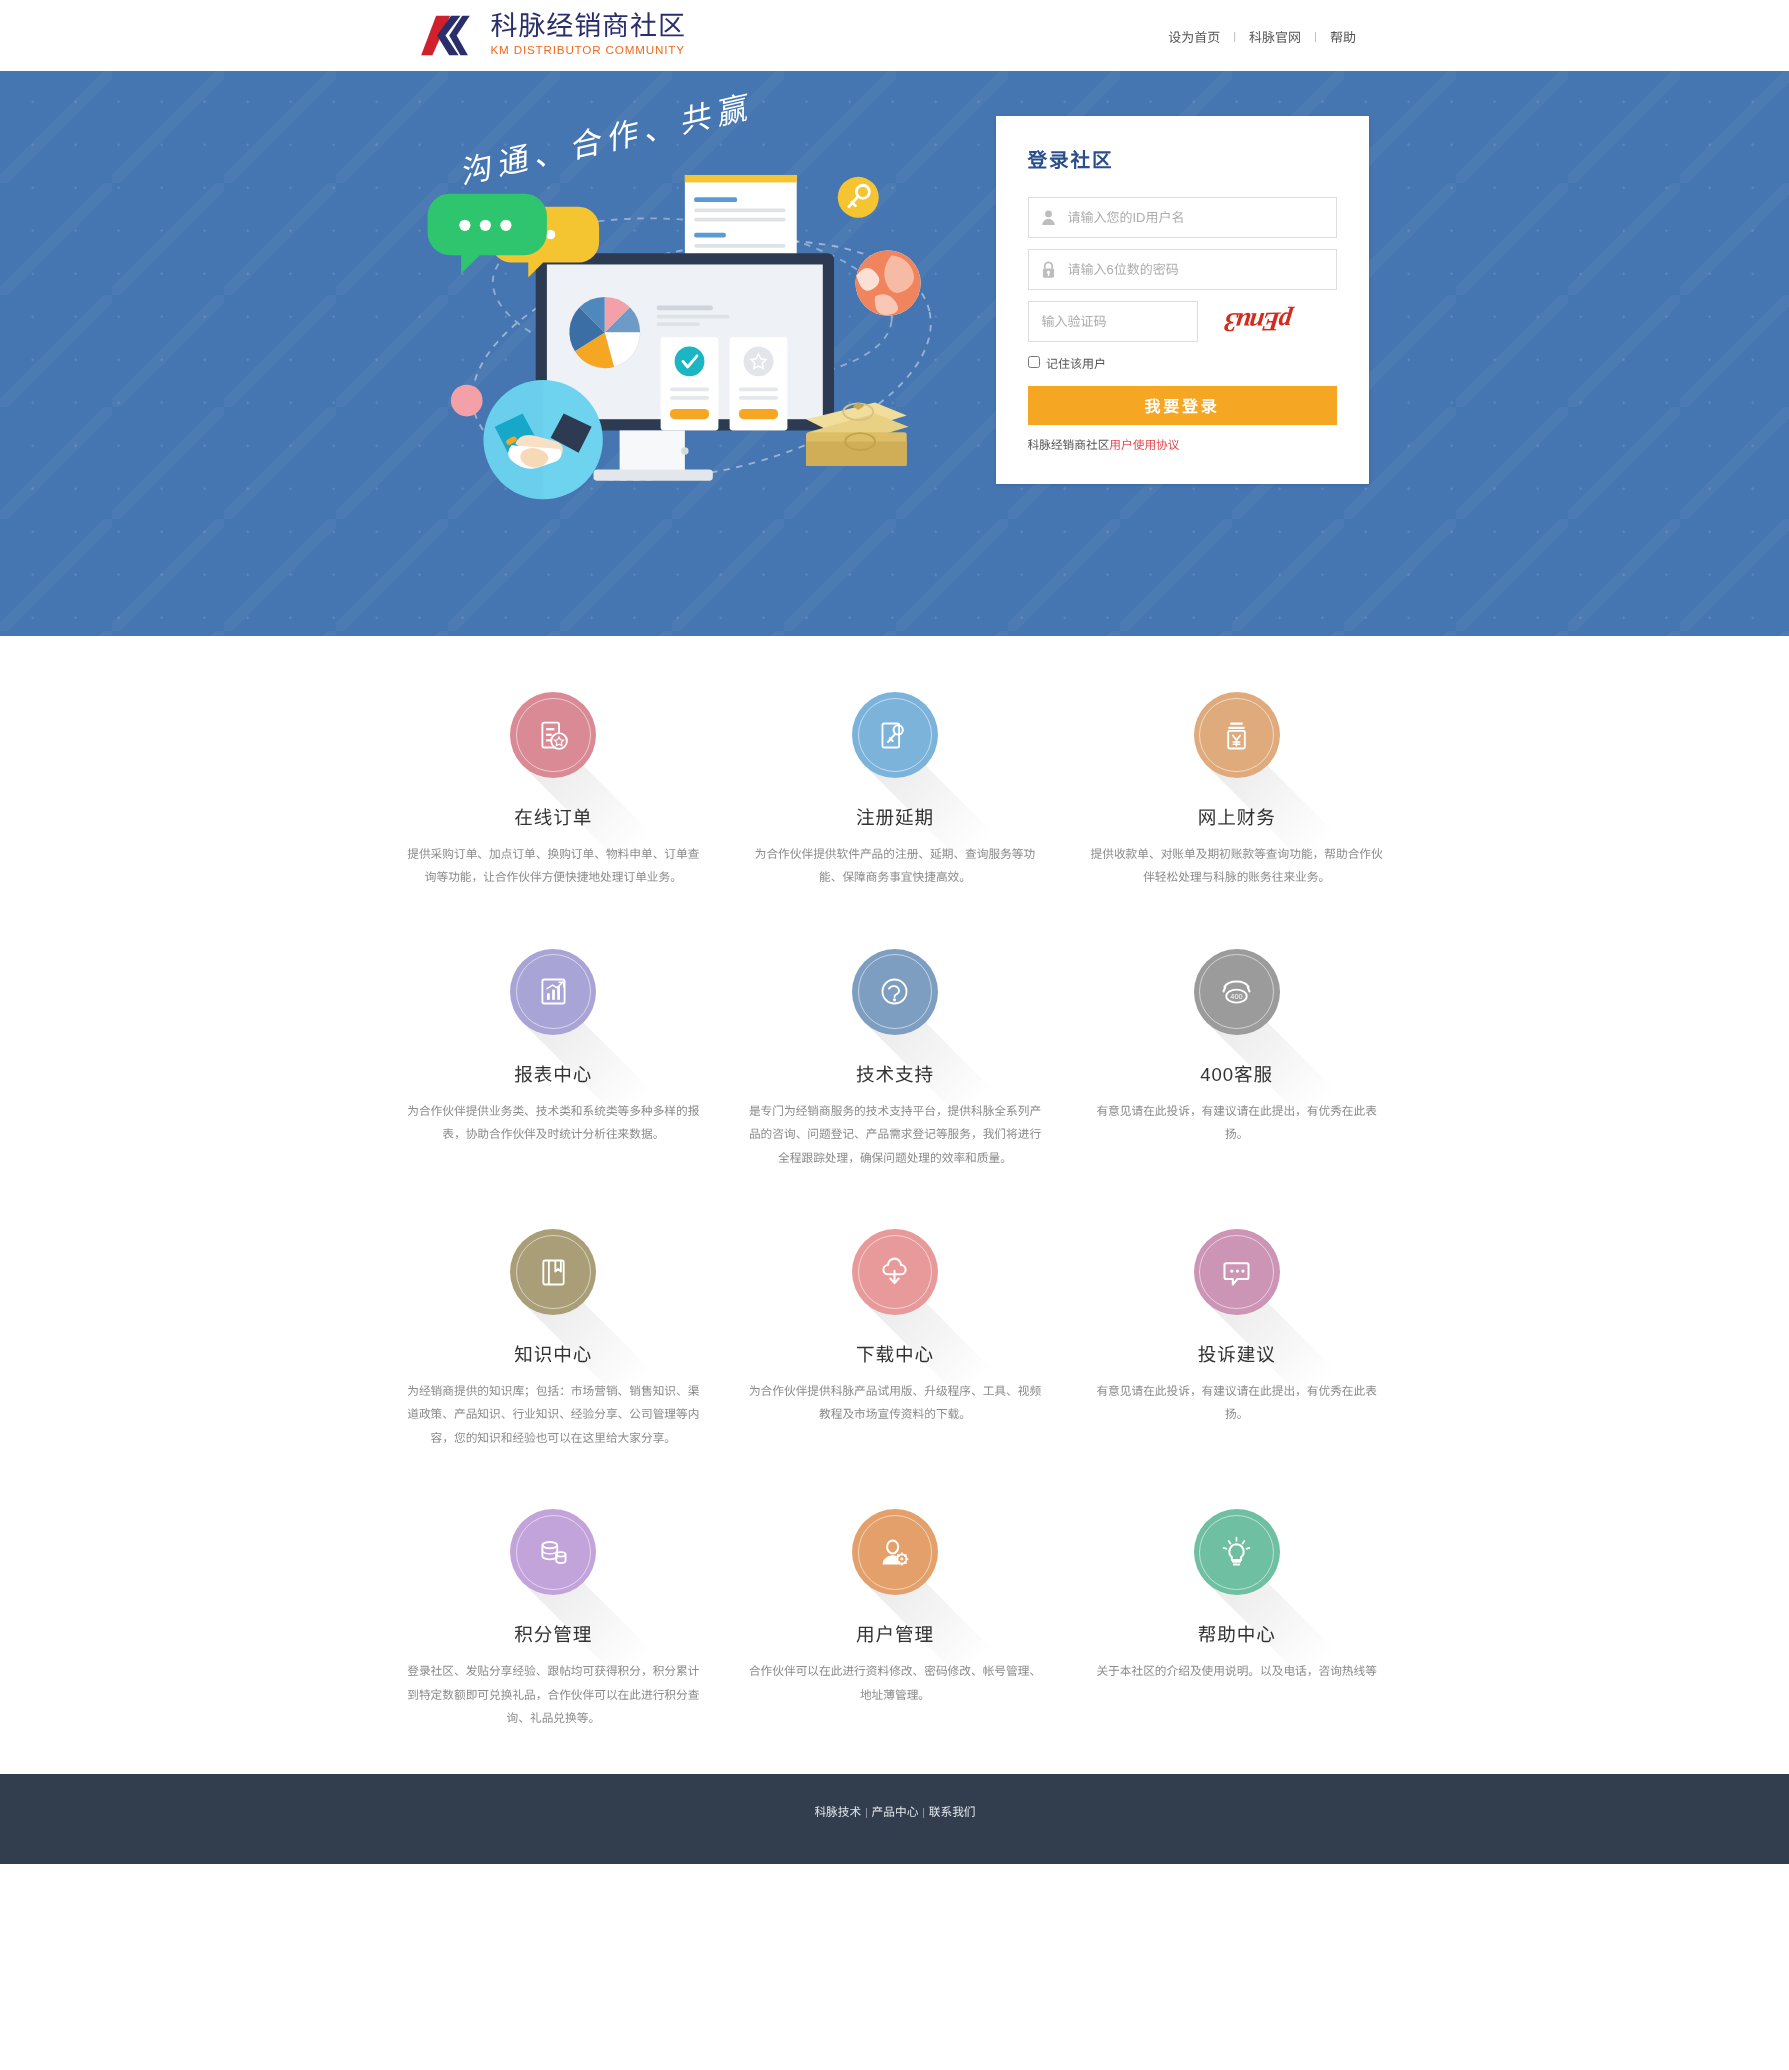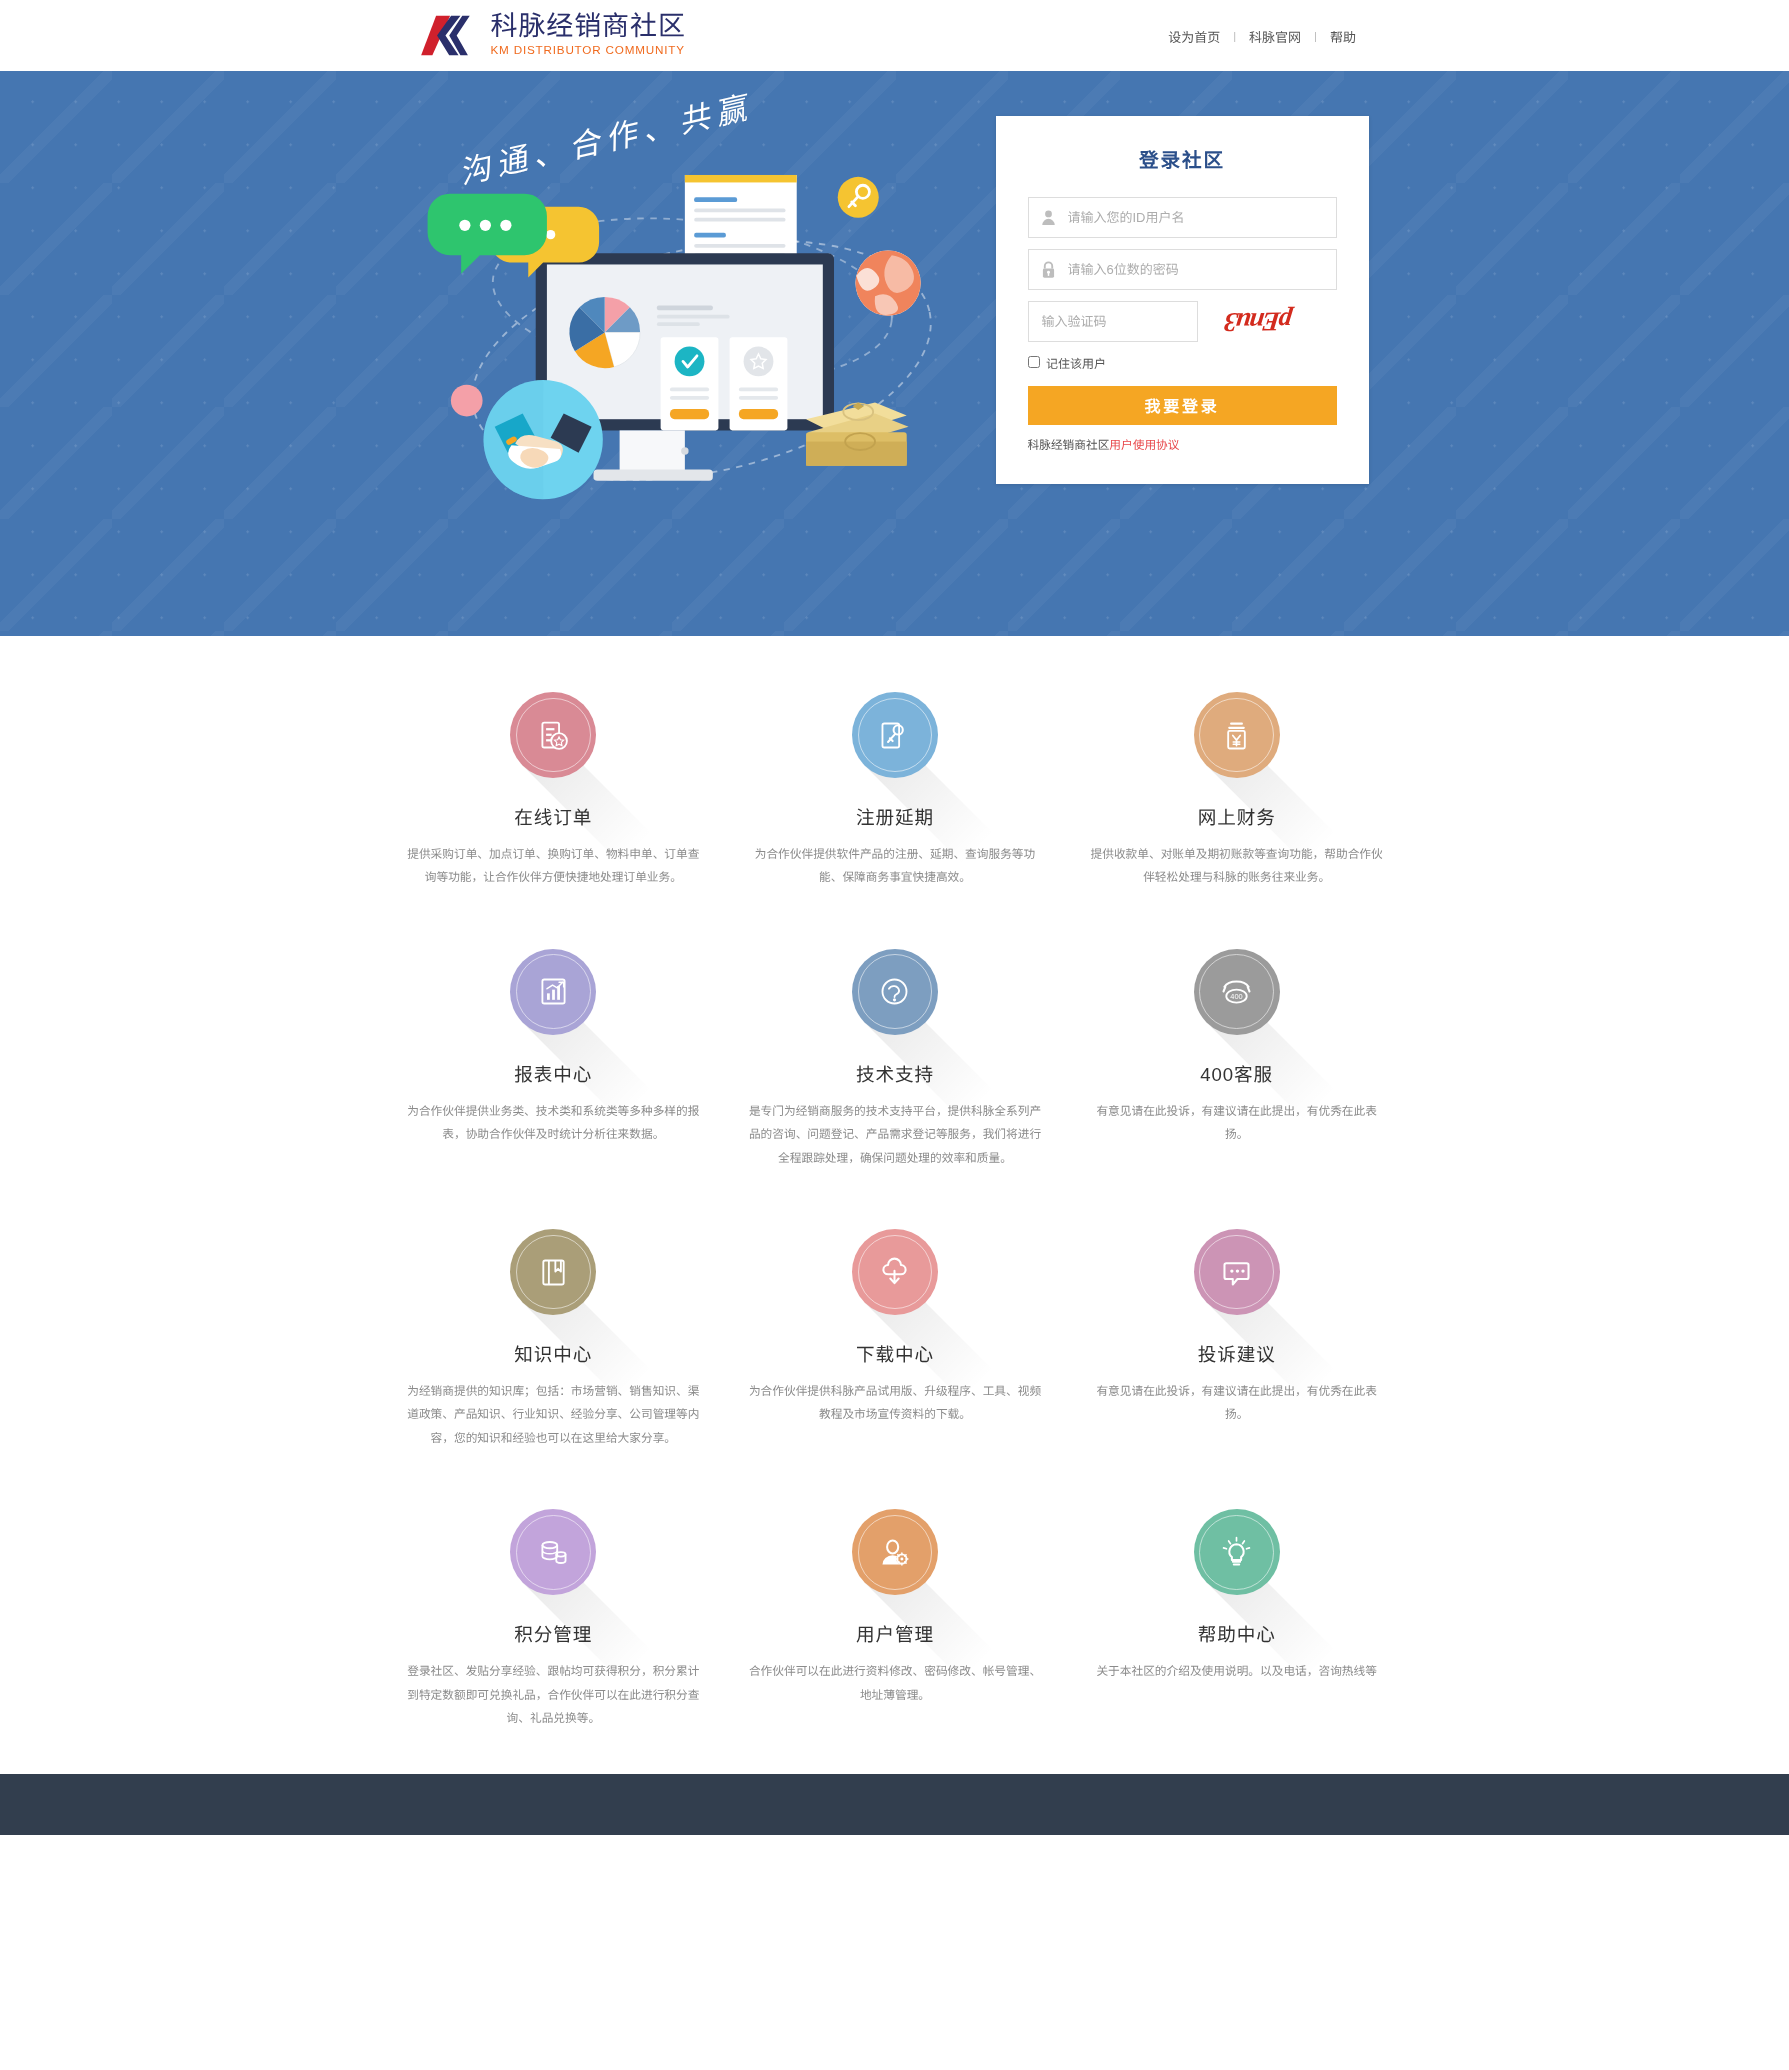--- a/index.html
+++ b/index.html
@@ -105,21 +105,21 @@
   .login-card {
     position: absolute;
     right: 0;
     top: 45px;
     width: 373px;
     background: #ffffff;
     padding: 28px 32px 32px;
     box-shadow: 0 0.9px 3.7px rgba(0,0,0,.12);
   }
   .login-title {
-    text-align: center;
+    text-align: left;
     font-size: 19.6px;
     color: #2b4f8a;
     font-weight: 600;
     margin-bottom: 24px;
     letter-spacing: 1.9px;
   }
   .field {
     position: relative;
     height: 41px;
     border: 0.9px solid #ddd;
@@ -650,14 +650,17 @@
         </div>
       </div>
       <div class="feat-title">帮助中心</div>
       <div class="feat-desc">关于本社区的介绍及使用说明。以及电话，咨询热线等</div>
     </div>
 
   </div>
 </div>
 
 <div class="footer">
+  <div>
+    <a href="#">科脉技术</a><span class="sep">|</span><a href="#">产品中心</a><span class="sep">|</span><a href="#">联系我们</a>
+  </div>
 </div>
 
 
 </body></html>

